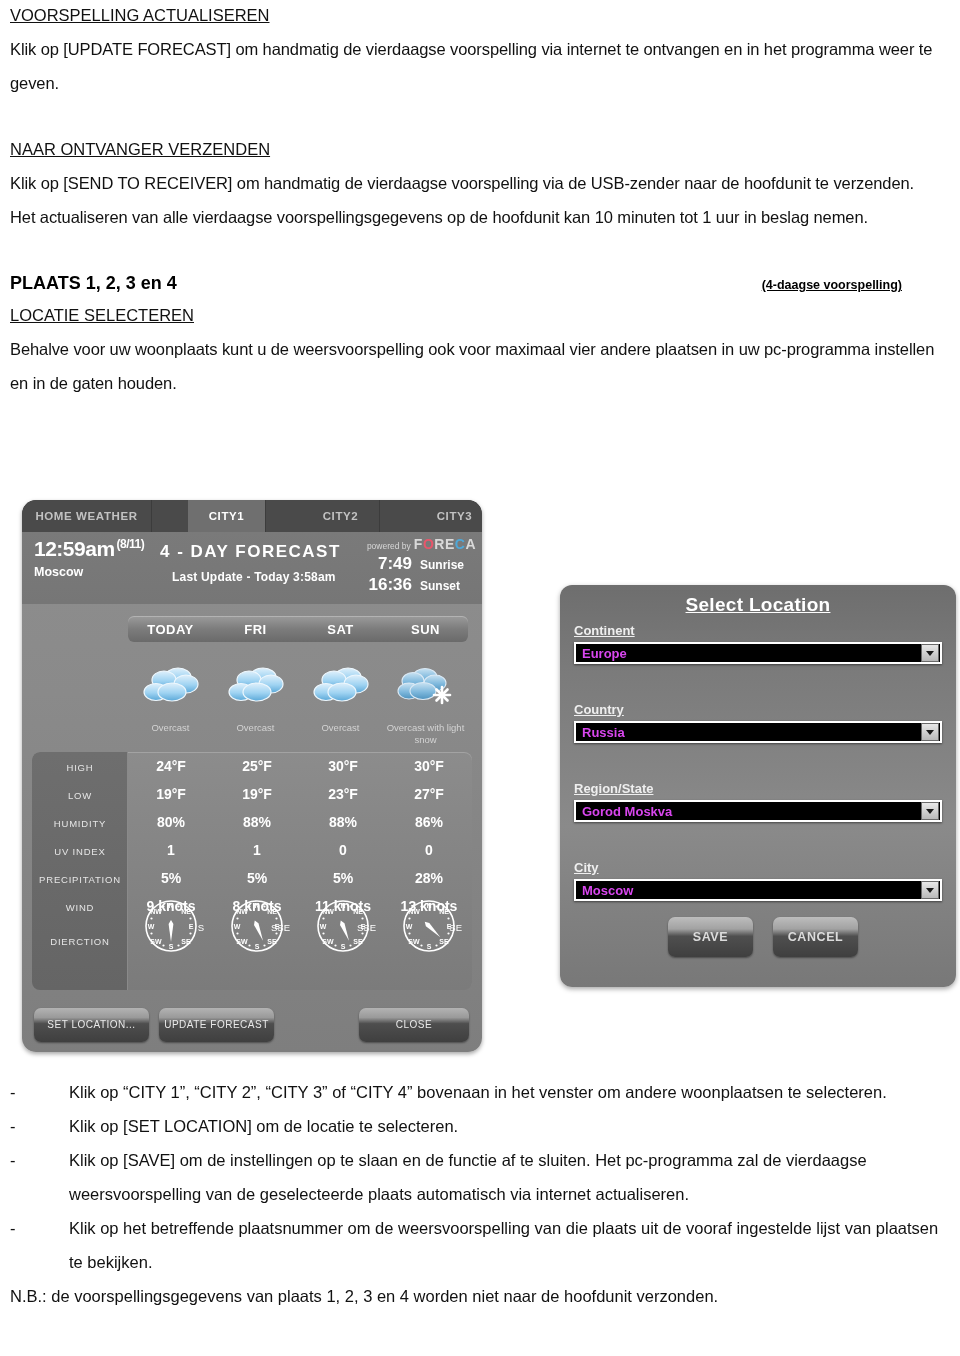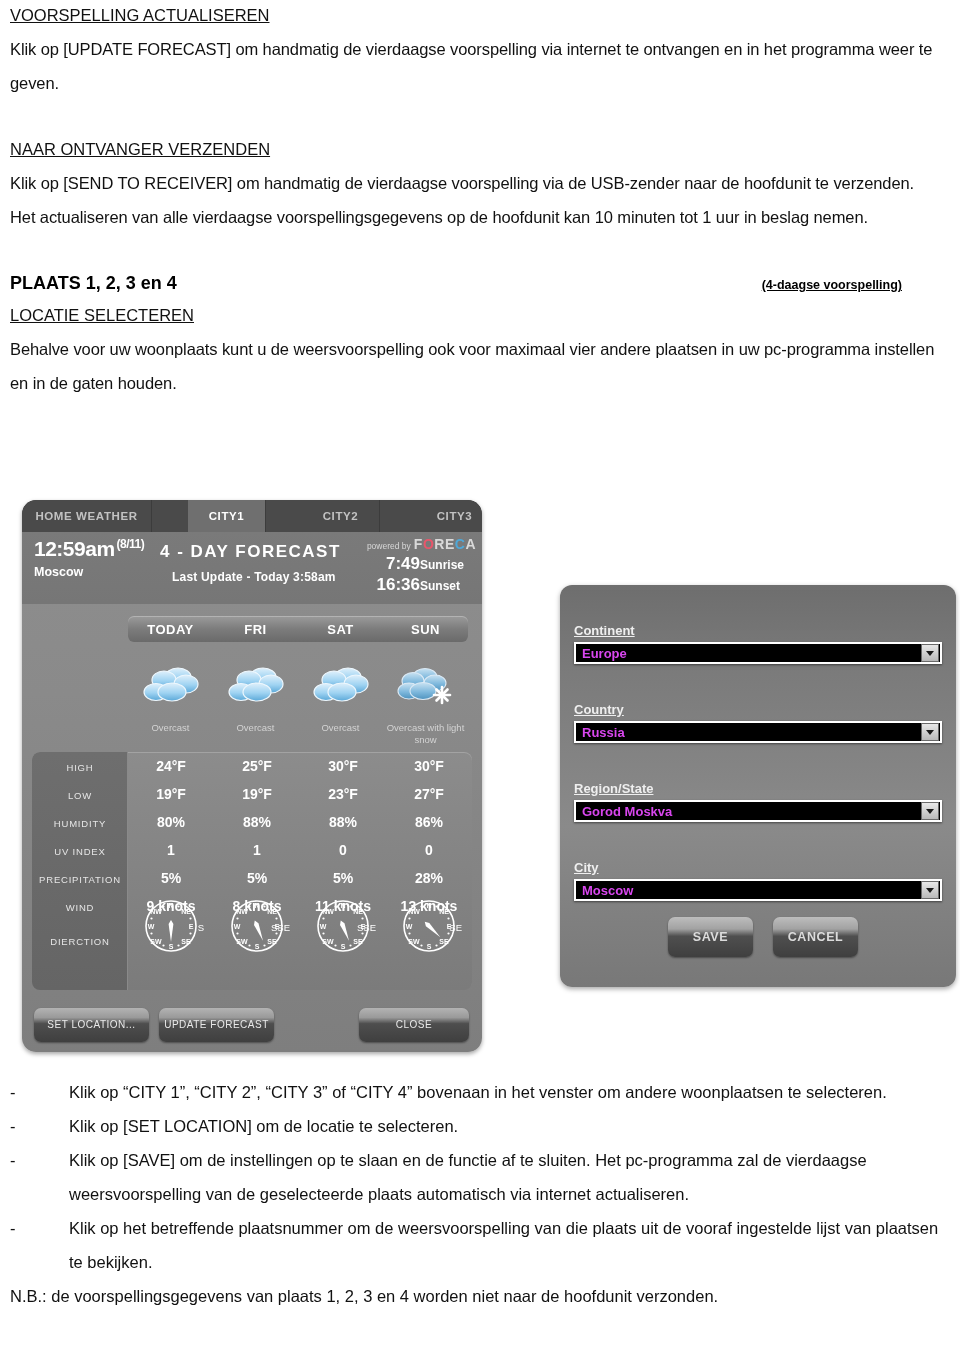--- a/index.html
+++ b/index.html
@@ -123,21 +123,21 @@
     color: #d9d9d9; margin-left: 3px;
   }
   .foreca .o { color:#e8566b; }
   .foreca .c2 { color:#4fa8d8; }
   .sun-block {
     position: absolute; right: 8px; top: 22px;
     text-align: right; line-height: 19px;
   }
   .sun-block .row { display: flex; align-items: baseline; justify-content: flex-end; }
   .sun-block .tm { font-size: 17px; font-weight: bold; min-width: 52px; text-align: right;}
-  .sun-block .lb { font-size: 12px; font-weight: bold; margin-left: 0; min-width: 54px; text-align: left;}
+  .sun-block .lb { font-size: 12px; font-weight: bold; margin-left: 8px; min-width: 54px; text-align: left;}
 
   .day-strip {
     position: absolute; left: 106px; top: 116px;
     width: 340px; height: 26px;
     border-radius: 6px;
     background: linear-gradient(180deg,#9b9b9b 0%, #7c7c7c 50%, #6a6a6a 100%);
     display: flex;
     box-shadow: inset 0 1px 0 rgba(255,255,255,.25);
   }
   .day-strip div {
@@ -595,20 +595,21 @@
   </div>
 
   <div class="btn-row">
     <div class="wbtn" id="btn-setloc">SET LOCATION...</div>
     <div class="wbtn" id="btn-update">UPDATE FORECAST</div>
     <div class="wbtn" id="btn-close">CLOSE</div>
   </div>
 </div>
 
 <div class="loc-dialog">
+  <div class="loc-title">Select Location</div>
 
   <div class="loc-field" style="top:36px">
     <span class="loc-label">Continent</span>
     <div class="combo">
       <span class="val">Europe</span>
       <span class="arrow-btn">
           <span class="caret"></span>
         </span>
     </div>
   </div>

